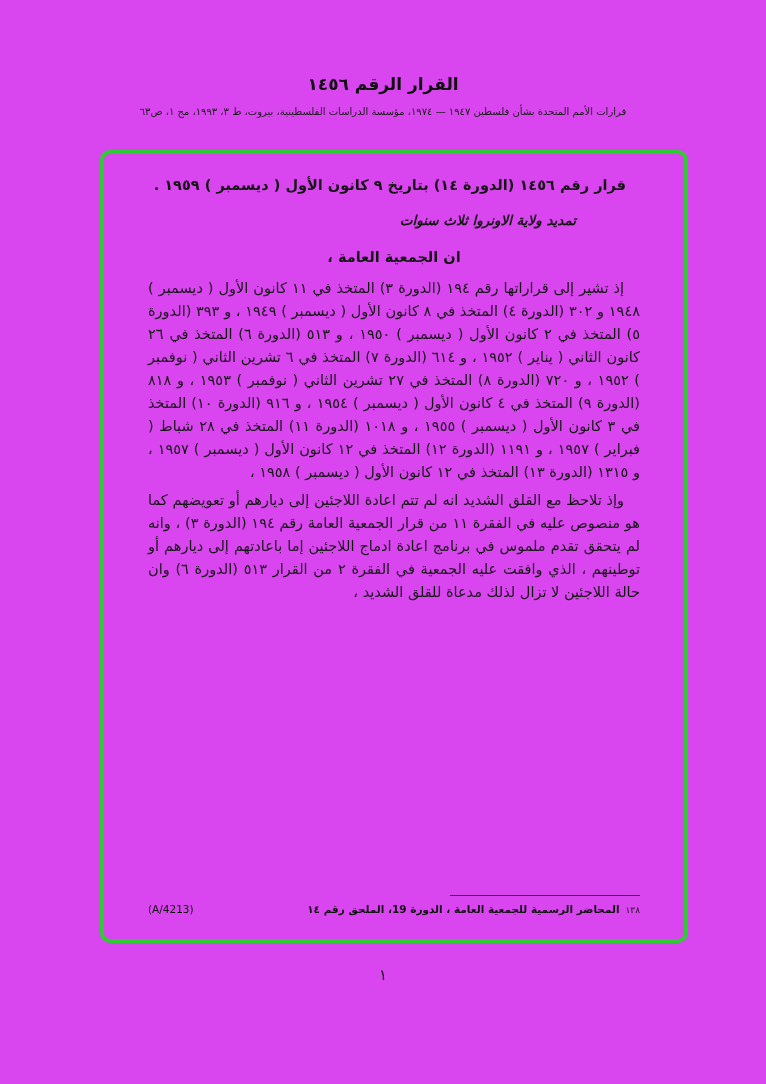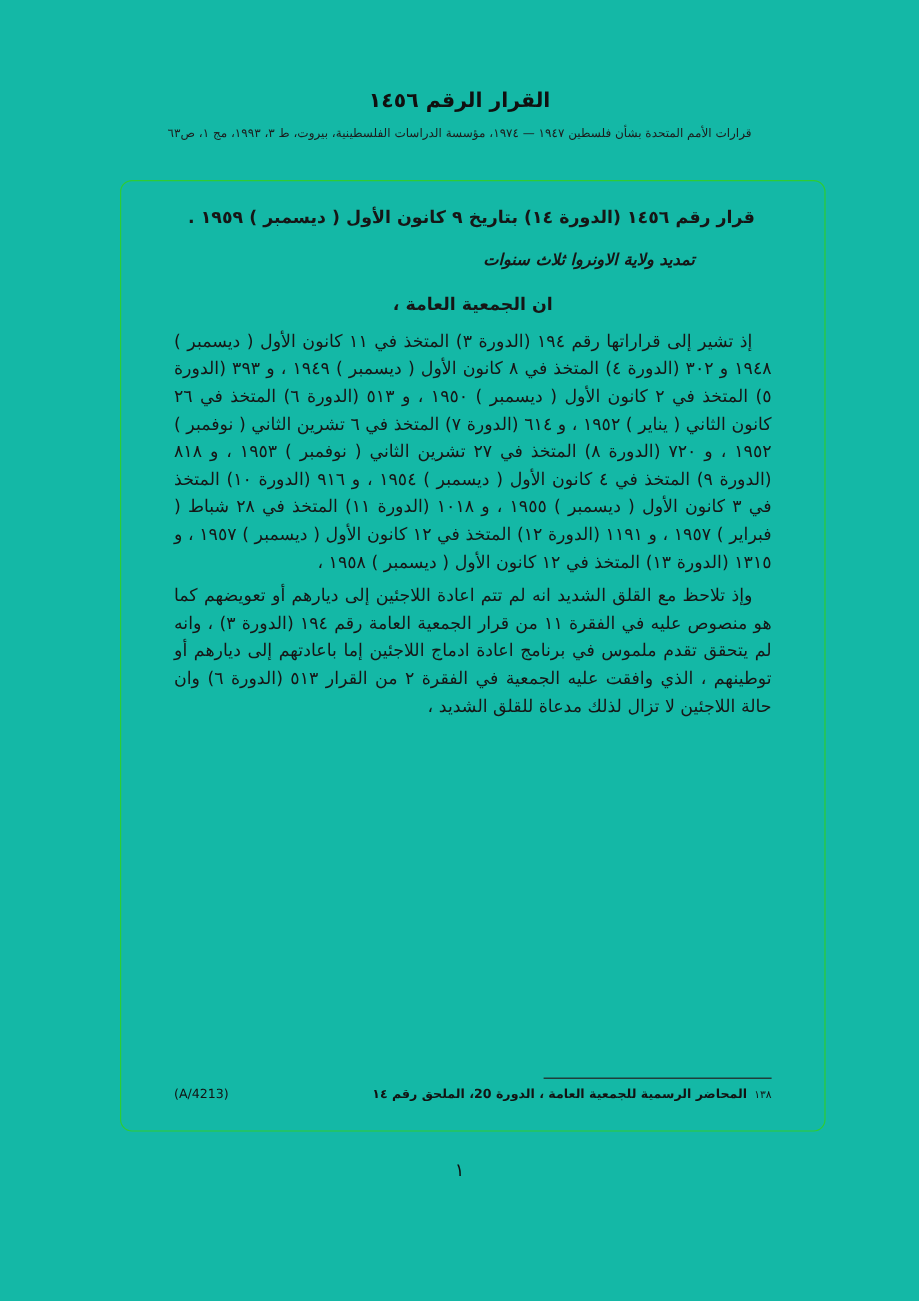--- a/index.html
+++ b/index.html
@@ -1,20 +1,20 @@
 <!DOCTYPE html>
 <html><head>
 <meta charset="utf-8">
 <style>
   html, body { margin: 0; padding: 0; background: #ffffff; }
   .page {
     position: relative;
     width: 766px;
     height: 1084px;
-    background: #14b8a6;
+    background: #d946ef;
     overflow: hidden;
     font-family: "DejaVu Sans", sans-serif;
     color: #141414;
   }
   .doc-title {
     position: absolute;
     top: 74px; left: 0; right: 0;
     text-align: center;
     direction: rtl;
     font-size: 17px;
@@ -28,21 +28,21 @@
     direction: rtl;
     font-size: 10px;
     color: #1c1c1c;
   }
   .green-box {
     position: absolute;
     left: 100px;
     top: 150px;
     width: 588px;
     height: 793px;
-    border: 1px solid #c2410c;
+    border: 4px solid #c2410c;
     border-radius: 10px;
     box-sizing: border-box;
     background: transparent;
   }
   .doc-body {
     position: absolute;
     top: 20px;
     right: 44px;
     left: 44px;
     direction: rtl;
@@ -132,21 +132,21 @@
 
       <p class="para"><span class="lead">وإذ تلاحظ مع القلق الشديد</span><span> انه لم تتم اعادة اللاجئين إلى ديارهم أو تعويضهم كما هو منصوص عليه في الفقرة ١١ من قرار الجمعية العامة رقم ١٩٤ (الدورة ٣) ، وانه لم يتحقق تقدم ملموس في برنامج اعادة ادماج اللاجئين إما باعادتهم إلى ديارهم أو توطينهم ، الذي وافقت عليه الجمعية في الفقرة ٢ من القرار ٥١٣ (الدورة ٦) وان حالة اللاجئين لا تزال لذلك مدعاة للقلق الشديد ،</span></p>
 
 
     </div>
 
     <div class="footnote" lang="ar" dir="rtl">
       <div class="footnote-rule"></div>
       <div class="footnote-line">
         <span class="fn-marker">١٣٨</span>
-        <span class="fn-text">المحاضر الرسمية للجمعية العامة ، الدورة 20، الملحق رقم ١٤</span>
+        <span class="fn-text">المحاضر الرسمية للجمعية العامة ، الدورة 19، الملحق رقم ١٤</span>
         <span class="fn-ref">(A/4213)</span>
       </div>
     </div>
 
   </div>
 
   <div class="page-number">١</div>
 
 </div>
 

